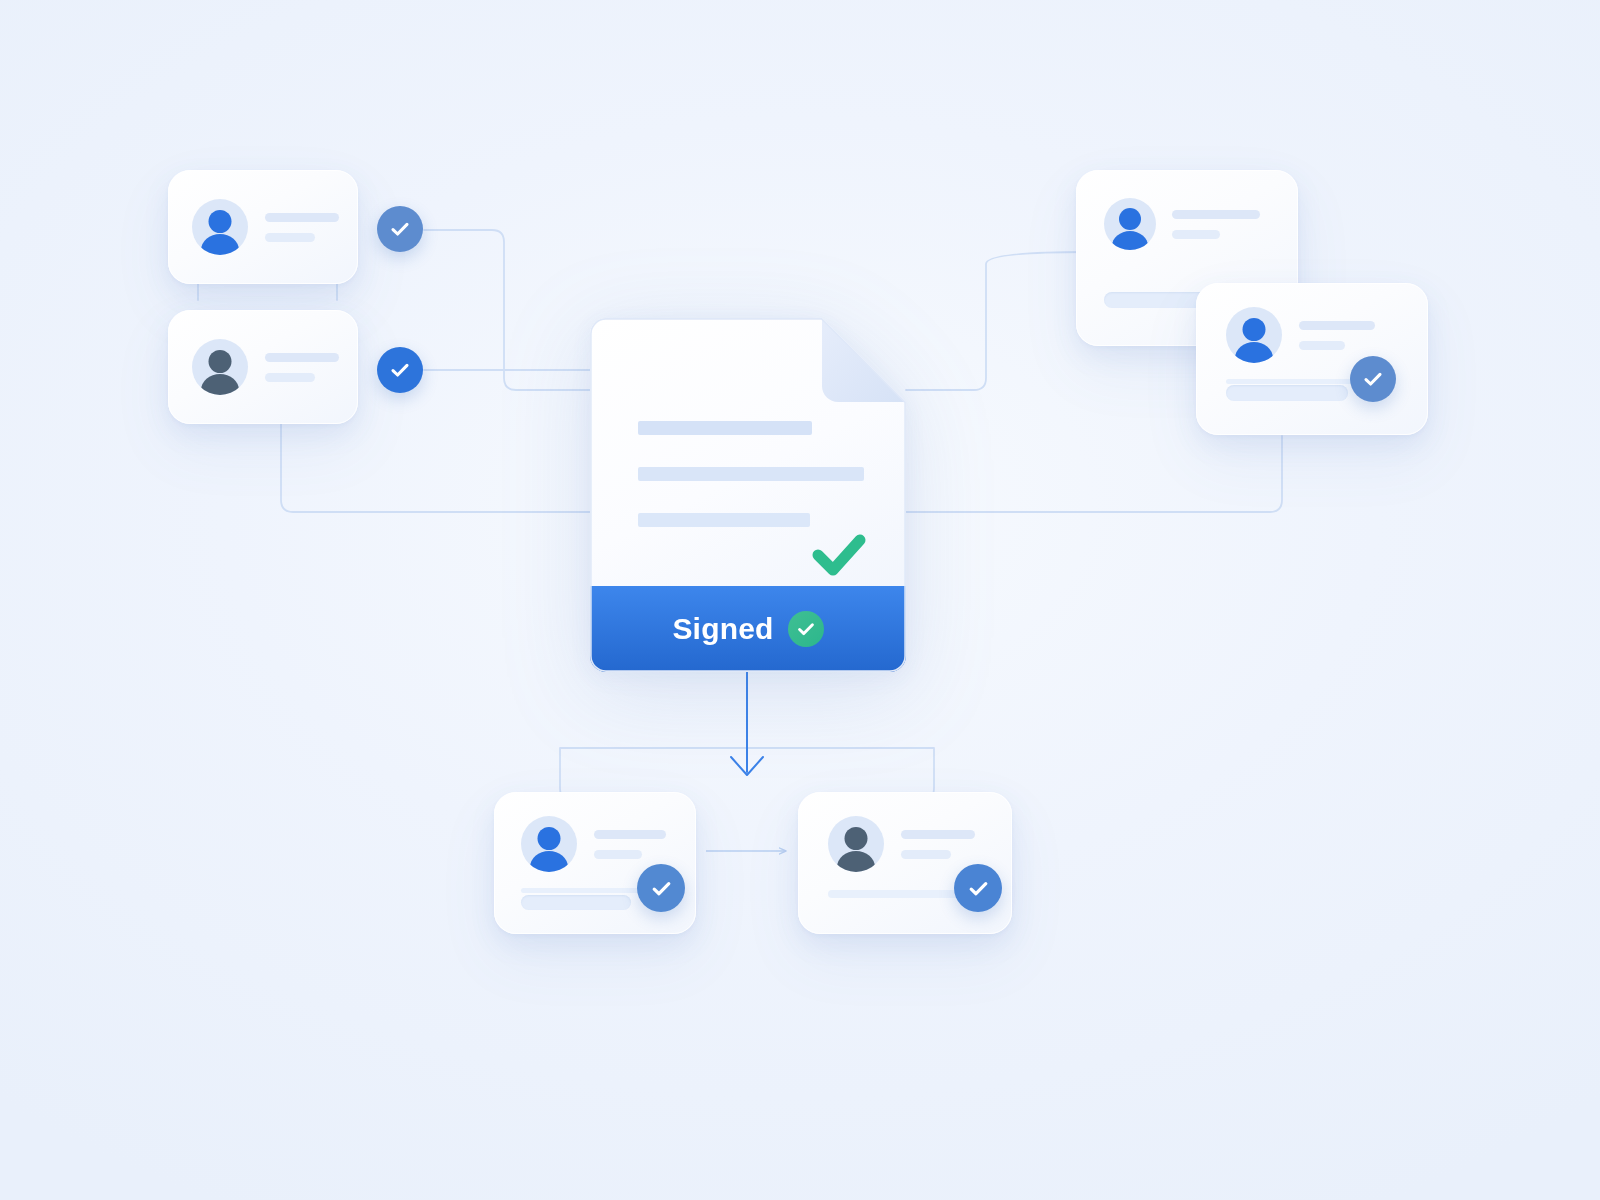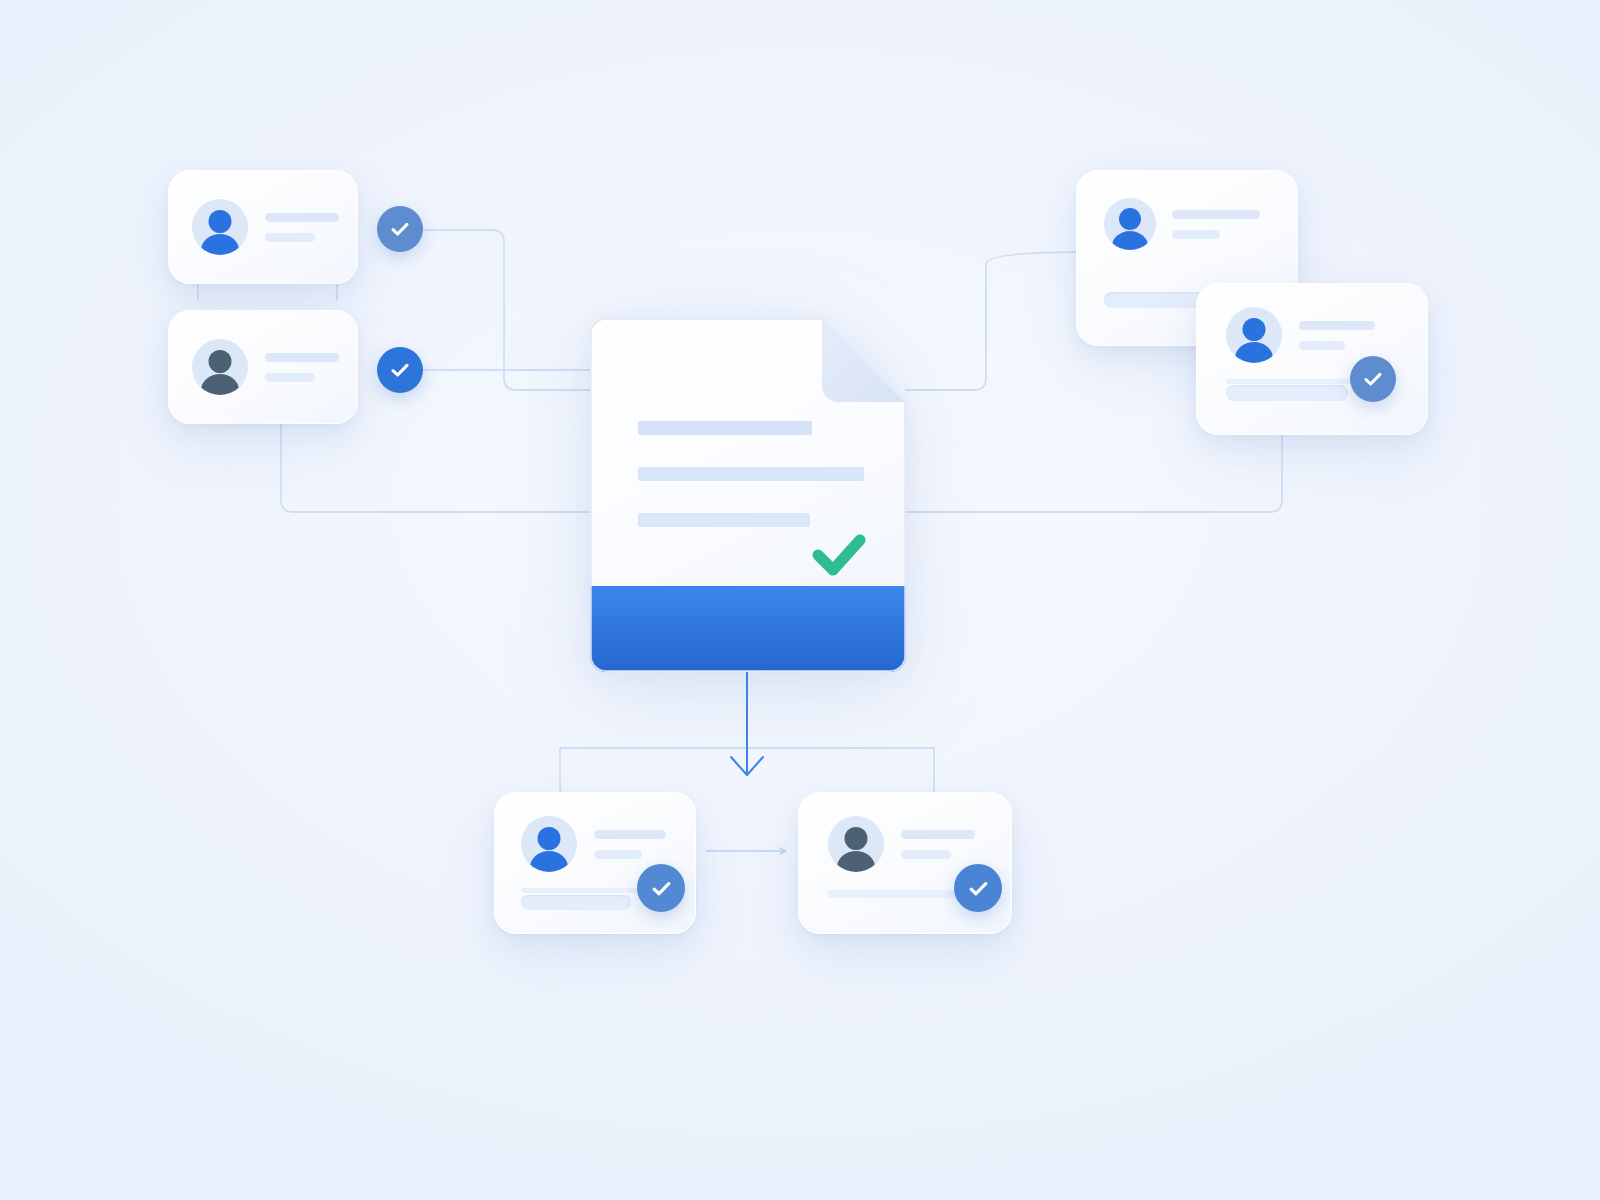--- a/index.html
+++ b/index.html
@@ -289,20 +289,28 @@
       </g>
       <path d="M16,0.9 H231.6 L315.1,84.4 V338 A15.1,15.1 0 0 1 300,353.1 H16 A15.1,15.1 0 0 1 0.9,338 V16 A15.1,15.1 0 0 1 16,0.9 Z" fill="none" stroke="#dfe8f8" stroke-width="1.6"></path>
 
       <rect x="48" y="103" width="174" height="14" rx="2" fill="#d5e2f7"></rect>
       <rect x="48" y="149" width="226" height="14" rx="2" fill="#d9e5f8"></rect>
       <rect x="48" y="195" width="172" height="14" rx="2" fill="#dbe7f9"></rect>
 
       <path d="M228,237 L243,252 L270,222" fill="none" stroke="#2ebd8e" stroke-width="11" stroke-linecap="round" stroke-linejoin="round"></path>
     </svg>
 
+    <div id="doc-signed-bar">
+      <span id="doc-signed-label">Signed</span>
+      <span class="green-badge">
+        <svg width="22" height="22" viewBox="0 0 24 24">
+          <path d="M5 12.6 L9.6 17 L19 7.4" fill="none" stroke="#ffffff" stroke-width="3.2" stroke-linecap="round" stroke-linejoin="round"></path>
+        </svg>
+      </span>
+    </div>
   </div>
 
   <div class="card" style="left:494px; top:792px; width:202px; height:142px;">
     <div class="card-row" style="left:27px; top:24px;">
       <div class="avatar blue" style="width:56px;height:56px;">
         <div class="head" style="width:23px;height:23px;top:11px;"></div>
         <div class="body" style="width:38px;height:24px;top:35px;"></div>
       </div>
       <div class="lines" style="margin-left:17px; gap:11px;">
         <div class="bar" style="width:72px;height:9px;"></div>

